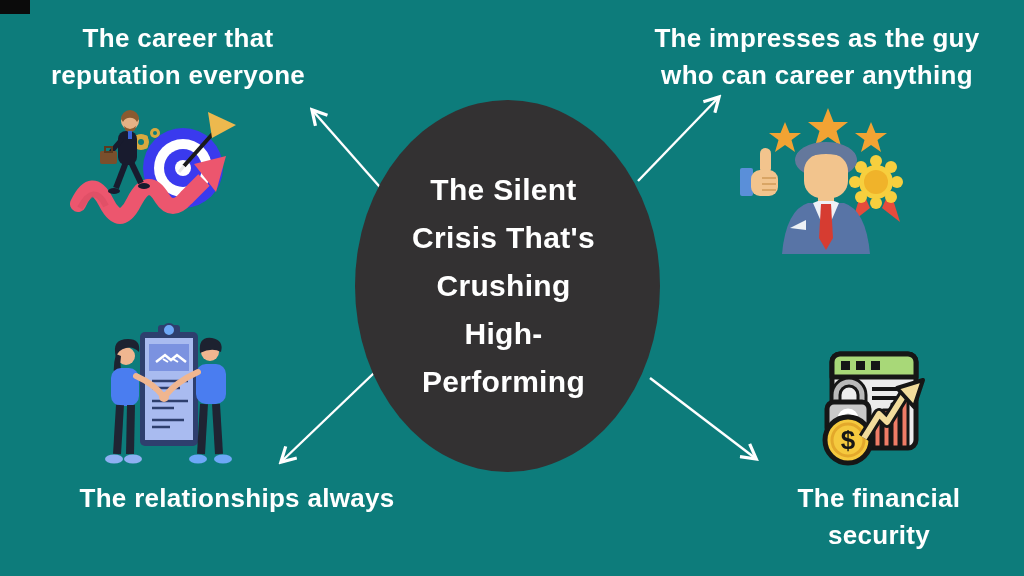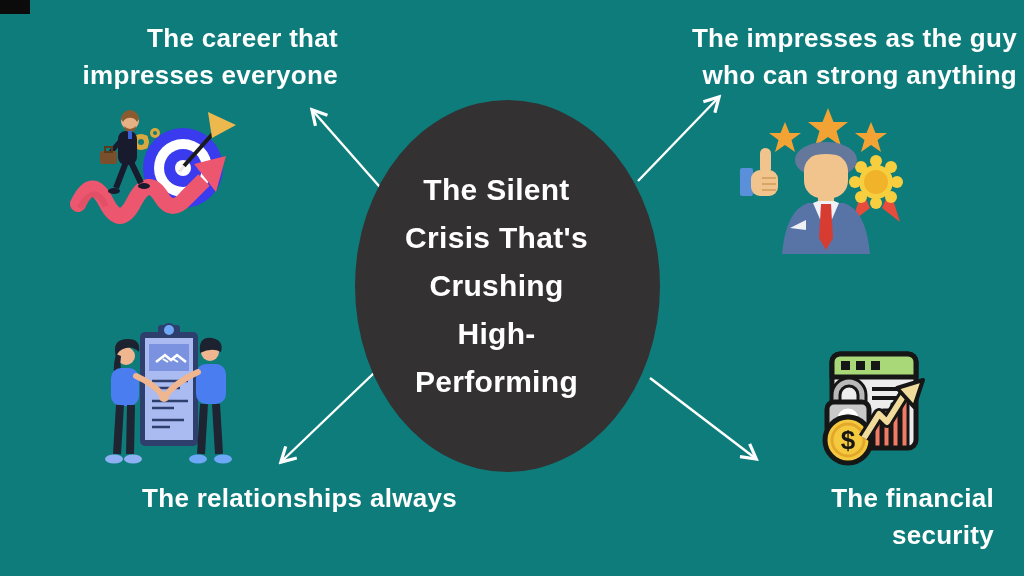--- a/index.html
+++ b/index.html
@@ -8,28 +8,28 @@
     background:#0d7c7b;
     font-family:"Liberation Sans", sans-serif;
   }
   .corner-mark { position:absolute; left:0; top:0; width:30px; height:14px; background:#0b0b0b; }
   .connectors { position:absolute; left:0; top:0; width:1024px; height:576px; }
   .ellipse {
     position:absolute; left:355px; top:100px; width:305px; height:372px;
     background:#333132; border-radius:50%;
   }
   .center-text {
-    position:absolute; left:334px; top:100px; width:325px; height:372px;
+    position:absolute; left:341px; top:100px; width:325px; height:372px;
     display:flex; flex-direction:column; align-items:center; justify-content:center;
     color:#ffffff; font-weight:700; font-size:30px; line-height:48px; text-align:center;
     letter-spacing:0.3px;
   }
   .label {
     position:absolute; color:#ffffff; font-weight:700; font-size:26px; line-height:37px;
-    text-align:right; letter-spacing:0.3px;
+    text-align:center; letter-spacing:0.3px;
   }
   .label span { display:block; }
   #label-tl { left:18px;  top:20px;  width:320px; }
   #label-tr { left:617px; top:20px;  width:400px; }
   #label-bl { left:17px;  top:480px; width:440px; }
   #label-br { left:764px; top:480px; width:230px; }
   .icon { position:absolute; }
   #icon-career        { left:70px;  top:106px; width:170px; height:135px; }
   #icon-reputation    { left:738px; top:106px; width:180px; height:148px; }
   #icon-relationships { left:96px;  top:320px; width:145px; height:150px; }
@@ -59,25 +59,25 @@
   <div class="center-text">
     <div>The Silent</div>
     <div>Crisis That's</div>
     <div>Crushing</div>
     <div>High-</div>
     <div>Performing</div>
   </div>
 
   <div class="label" id="label-tl">
     <span>The career that</span>
-    <span>impresses everyone</span>
+    <span>reputation everyone</span>
   </div>
   <div class="label" id="label-tr">
     <span>The impresses as the guy</span>
-    <span>who can strong anything</span>
+    <span>who can career anything</span>
   </div>
   <div class="label" id="label-bl">
     <span>The relationships always</span>
   </div>
   <div class="label" id="label-br">
     <span>The financial</span>
     <span>security</span>
   </div>
 
   <div class="icon" id="icon-career">

